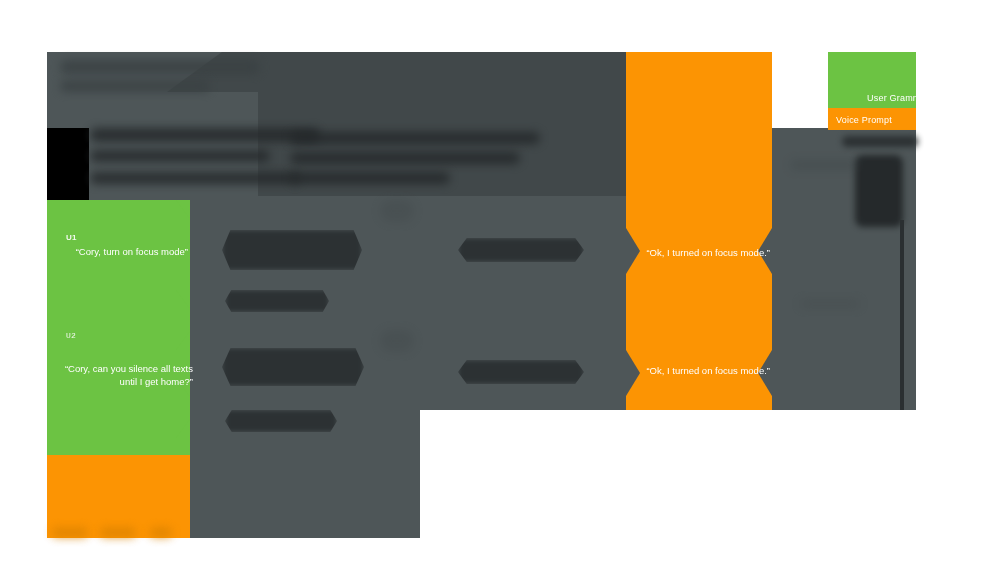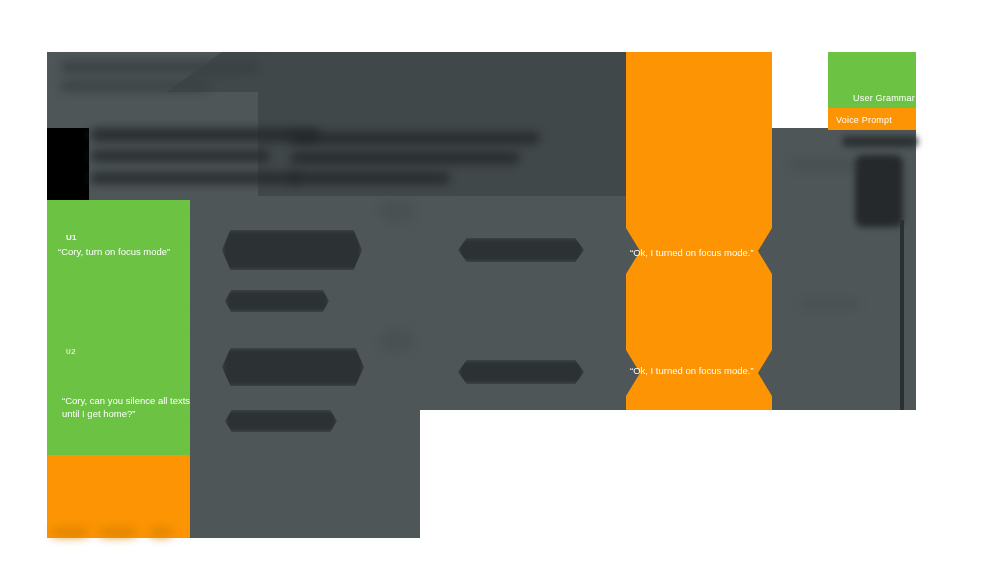--- a/index.html
+++ b/index.html
@@ -10,21 +10,21 @@
   .band{position:absolute;}
   .lane-green{background:#6cc343;}
   .lane-orange{background:#fc9403;}
   .lane-gray{background:#4e5658;}
   .lane-gray-dk{background:#41484a;}
   .lane-black{background:#000000;}
 
   .lbl{position:absolute;color:#ffffff;font-size:9px;line-height:12px;letter-spacing:.2px;}
   .lbl-c{text-align:center;}
   .lbl-tag{font-size:8px;opacity:.92;}
-  .utter{font-size:9.5px;line-height:13px;color:#ffffff;text-align:left;}
+  .utter{font-size:9.5px;line-height:13px;color:#ffffff;text-align:right;}
 
   
   .rd{position:absolute;background:#2b3032;border-radius:11px;filter:blur(3.2px);opacity:.97;}
   .rd-soft{filter:blur(5px);opacity:.85;background:#3a4143;}
   .rd-dark{background:#24282a;}
   .hex{position:absolute;background:#2c3133;filter:blur(2.6px);
        clip-path:polygon(6% 0,94% 0,100% 50%,94% 100%,6% 100%,0 50%);}
   .arrowbox{position:absolute;background:#2c3133;filter:blur(2.6px);
        clip-path:polygon(0 50%,7% 0,93% 0,100% 50%,93% 100%,7% 100%);}
   .vline{position:absolute;background:#2a2f31;}
@@ -61,43 +61,43 @@
   <div class="band lane-gray" style="left:626px;top:350px;width:14px;height:46px;clip-path:polygon(0 0,100% 50%,0 100%);"></div>
 
   <div class="band lane-gray" style="left:758px;top:228px;width:14px;height:46px;clip-path:polygon(100% 0,0 50%,100% 100%);"></div>
   <div class="band lane-gray" style="left:758px;top:350px;width:14px;height:46px;clip-path:polygon(100% 0,0 50%,100% 100%);"></div>
 
   <div class="band lane-gray" style="left:772px;top:128px;width:144px;height:282px;"></div>
   <div class="band lane-gray" style="left:786px;top:128px;width:130px;height:30px;"></div>
 
   <div class="band lane-green" style="left:828px;top:52px;width:88px;height:56px;"></div>
   <div class="band lane-green" style="left:903px;top:52px;width:13px;height:56px;"></div>
-  <div class="lbl lbl-c" style="left:828px;top:92px;width:112px;">User Grammar</div>
+  <div class="lbl lbl-c" style="left:828px;top:92px;width:112px;padding-left:14px;">User Grammar</div>
 
   <div class="band lane-orange" style="left:828px;top:108px;width:88px;height:22px;"></div>
   <div class="lbl lbl-c" style="left:828px;top:114px;width:72px;">Voice Prompt</div>
 
   <div class="rd" style="left:842px;top:136px;width:76px;height:11px;"></div>
   <div class="rd rd-dark" style="left:855px;top:155px;width:48px;height:72px;border-radius:8px;"></div>
   <div class="vline" style="left:900px;top:220px;width:4px;height:190px;"></div>
 
   <div class="rd rd-soft" style="left:60px;top:60px;width:200px;height:14px;"></div>
   <div class="rd rd-soft" style="left:60px;top:80px;width:150px;height:12px;"></div>
   <div class="rd rd-soft rd-dark" style="left:90px;top:128px;width:230px;height:14px;"></div>
   <div class="rd rd-soft rd-dark" style="left:90px;top:150px;width:180px;height:12px;"></div>
   <div class="rd rd-soft rd-dark" style="left:90px;top:172px;width:210px;height:12px;"></div>
   <div class="rd rd-soft rd-dark" style="left:290px;top:132px;width:250px;height:12px;"></div>
   <div class="rd rd-soft rd-dark" style="left:290px;top:152px;width:230px;height:12px;"></div>
   <div class="rd rd-soft rd-dark" style="left:290px;top:172px;width:160px;height:12px;"></div>
 
   <div class="lbl lbl-tag" style="left:66px;top:232px;width:30px;font-weight:bold;">U1</div>
   <div class="utter" style="position:absolute;left:58px;top:245px;width:130px;">“Cory, turn on focus mode”</div>
 
-  <div class="lbl lbl-tag" style="left:66px;top:346px;width:30px;font-family:Liberation Mono, monospace;">U2</div>
-  <div class="utter" style="position:absolute;left:62px;top:362px;width:138px;margin-top:32px;">“Cory, can you silence all texts<br>until I get home?”</div>
+  <div class="lbl lbl-tag" style="left:66px;top:330px;width:30px;font-family:Liberation Mono, monospace;">U2</div>
+  <div class="utter" style="position:absolute;left:55px;top:362px;width:138px;">“Cory, can you silence all texts<br>until I get home?”</div>
 
   <div class="hex" style="left:222px;top:230px;width:140px;height:40px;"></div>
   <div class="hex" style="left:225px;top:290px;width:104px;height:22px;"></div>
   <div class="hex" style="left:222px;top:348px;width:142px;height:38px;"></div>
   <div class="hex" style="left:225px;top:410px;width:112px;height:22px;"></div>
 
   <div class="arrowbox" style="left:458px;top:238px;width:126px;height:24px;"></div>
   <div class="arrowbox" style="left:458px;top:360px;width:126px;height:24px;"></div>
 
   <div class="rd rd-soft" style="left:380px;top:200px;width:34px;height:22px;opacity:.25;"></div>

